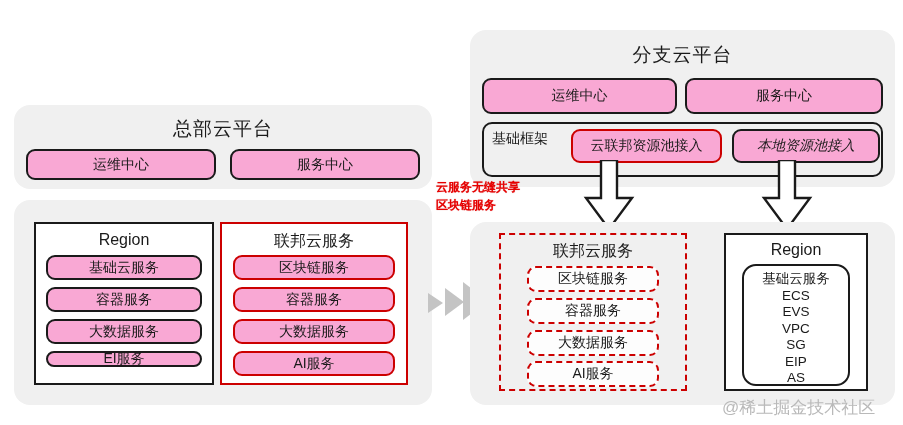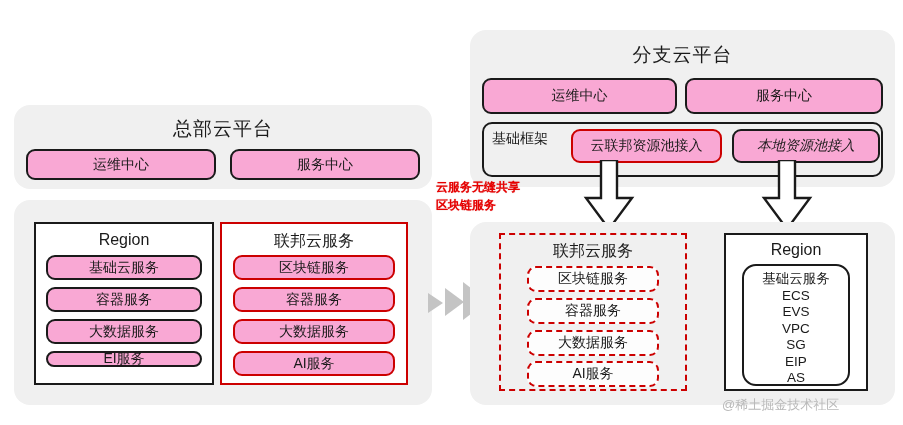--- a/index.html
+++ b/index.html
@@ -135,21 +135,21 @@
   }
 
   
   .downarrow {
     position: absolute;
   }
 
   
   .watermark {
     position: absolute;
-    font-size: 13px;
+    font-size: 17px;
     color: #b9b9b9;
     white-space: nowrap;
   }
 </style>
 </head>
 <body>
 
 <div id="canvas">
 
   <div class="panel" style="left:14px; top:105px; width:418px; height:84px;">

